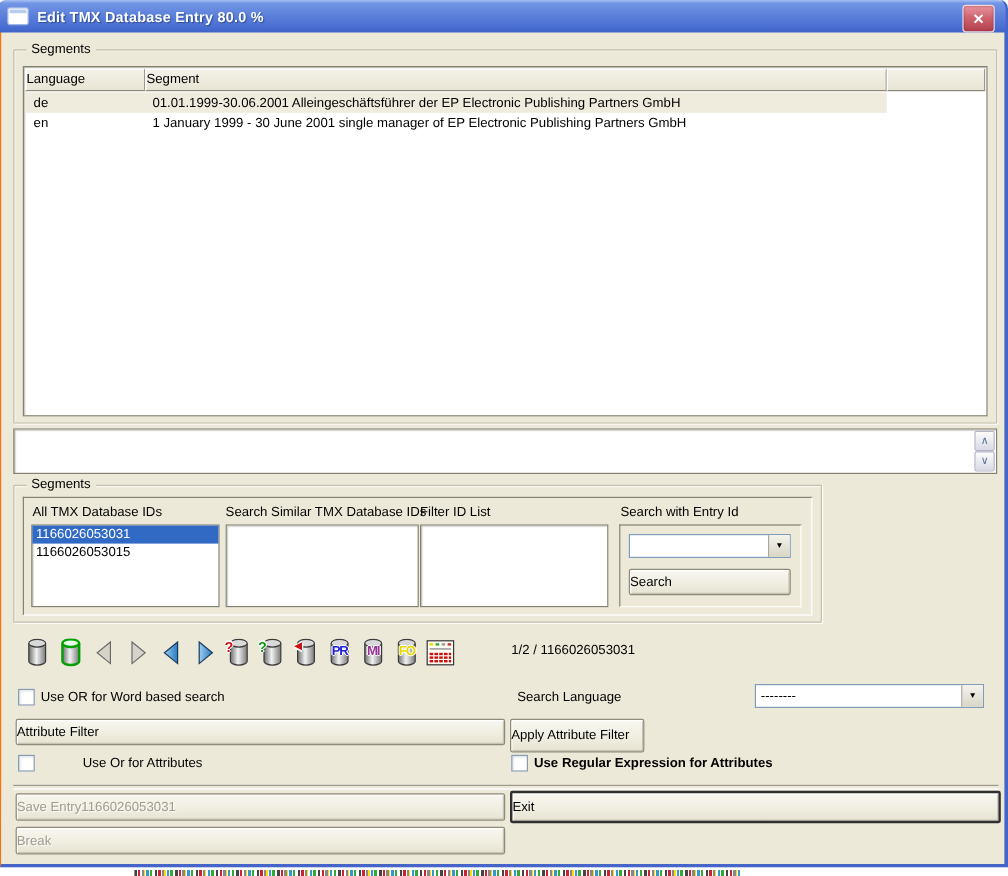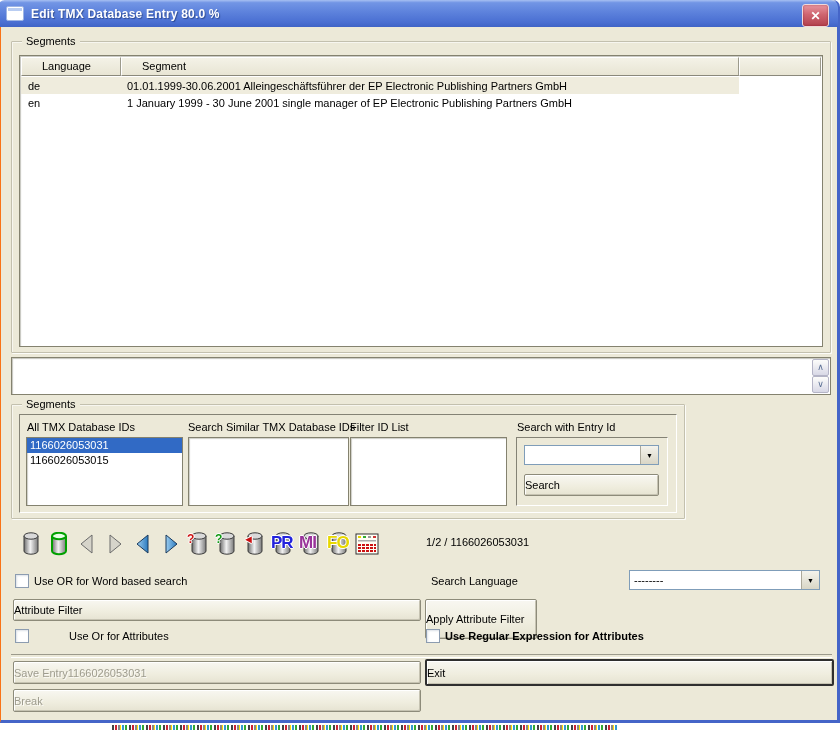--- a/index.html
+++ b/index.html
@@ -34,21 +34,21 @@
     box-shadow:1px 1px 0 rgba(255,255,255,.85), inset 1px 1px 0 rgba(255,255,255,.6);
   }
   .groupbox>.legend{
     position:absolute;top:-8px;left:10px;background:#ece9d8;padding:0 4px;line-height:14px;
   }
   .sunken-white{background:#fff;border:1px solid #84826f;box-shadow:inset 1px 1px 1px rgba(90,88,70,.35);}
   .sunken-face{background:#ece9d8;border-top:1px solid #848275;border-left:1px solid #848275;border-bottom:1px solid #fff;border-right:1px solid #fff;}
   
   .lv-header{position:absolute;left:1px;top:1px;right:1px;height:19px;display:flex;}
   .lv-hcell{
-    box-sizing:border-box;height:19px;line-height:17px;padding-left:20px;
+    box-sizing:border-box;height:19px;line-height:17px;padding-left:0;
     background:linear-gradient(180deg,#f4f2e7,#e8e5d4);
     border-top:1px solid #fff;border-left:1px solid #fff;
     border-right:1px solid #9c9a8c;border-bottom:1px solid #8a887b;
   }
   .lv-row{position:absolute;left:1px;height:17px;display:flex;align-items:center;}
   .lv-cell-lang{width:100px;box-sizing:border-box;padding-left:7px;}
   .lv-cell-seg{width:618px;box-sizing:border-box;padding-left:6px;white-space:nowrap;overflow:hidden;}
   .row-hl{background:#efecdd;}
   
   .scrollbtn{
@@ -88,21 +88,21 @@
     font-size:7px;color:#000;
   }
   
   .toolbar{position:absolute;left:18px;top:530px;display:flex;gap:4px;align-items:center;}
   .tool{width:24px;height:27px;position:relative;display:flex;align-items:center;justify-content:center;}
   .overlay{
     position:absolute;font-weight:bold;font-size:12px;line-height:12px;
     text-shadow:-1px 0 #fff,0 1px #fff,1px 0 #fff,0 -1px #fff;
     left:0;top:3px;width:100%;text-align:left;
   }
-  .ov-center{top:7px;font-size:17px;letter-spacing:-1px;}
+  .ov-center{text-align:center;top:7px;font-size:11px;letter-spacing:-1px;}
   .ov-red{color:#cc1111;}
   .ov-green{color:#119911;}
   .ov-blue{color:#2222dd;}
   .ov-purple{color:#993399;}
   .ov-yellow{color:#e8d800;}
   .divider{position:absolute;left:10px;width:821px;height:2px;border-top:1px solid #9c9a8c;border-bottom:1px solid #fff;}
   .counter{position:absolute;left:425px;top:536px;}
   .sliver{
     position:absolute;left:112px;bottom:0;width:505px;height:5px;
     background:repeating-linear-gradient(90deg,
@@ -309,21 +309,21 @@
   <div class="combo" style="left:628px;top:570px;width:191px;height:20px;">
     <div class="combo-value">--------</div>
     <div class="combo-btn">
       <span>▼</span>
     </div>
   </div>
 
   <div class="btn" style="left:12px;top:599px;width:408px;height:22px;">
     <span>Attribute Filter</span>
   </div>
-  <div class="btn" style="left:424px;top:599px;width:112px;height:40px;">
+  <div class="btn" style="left:424px;top:599px;width:112px;height:28px;">
     <span>Apply Attribute Filter</span>
   </div>
 
   <div class="checkbox" style="left:14px;top:629px;"></div>
   <div class="chk-label" style="left:33px;top:630px;padding-left:35px;">Use Or for Attributes</div>
   <div class="checkbox" style="left:425px;top:629px;"></div>
   <div class="chk-label" style="left:444px;top:630px;font-weight:bold;">Use Regular Expression for Attributes</div>
 
   <div class="divider" style="top:654px;"></div>
 

